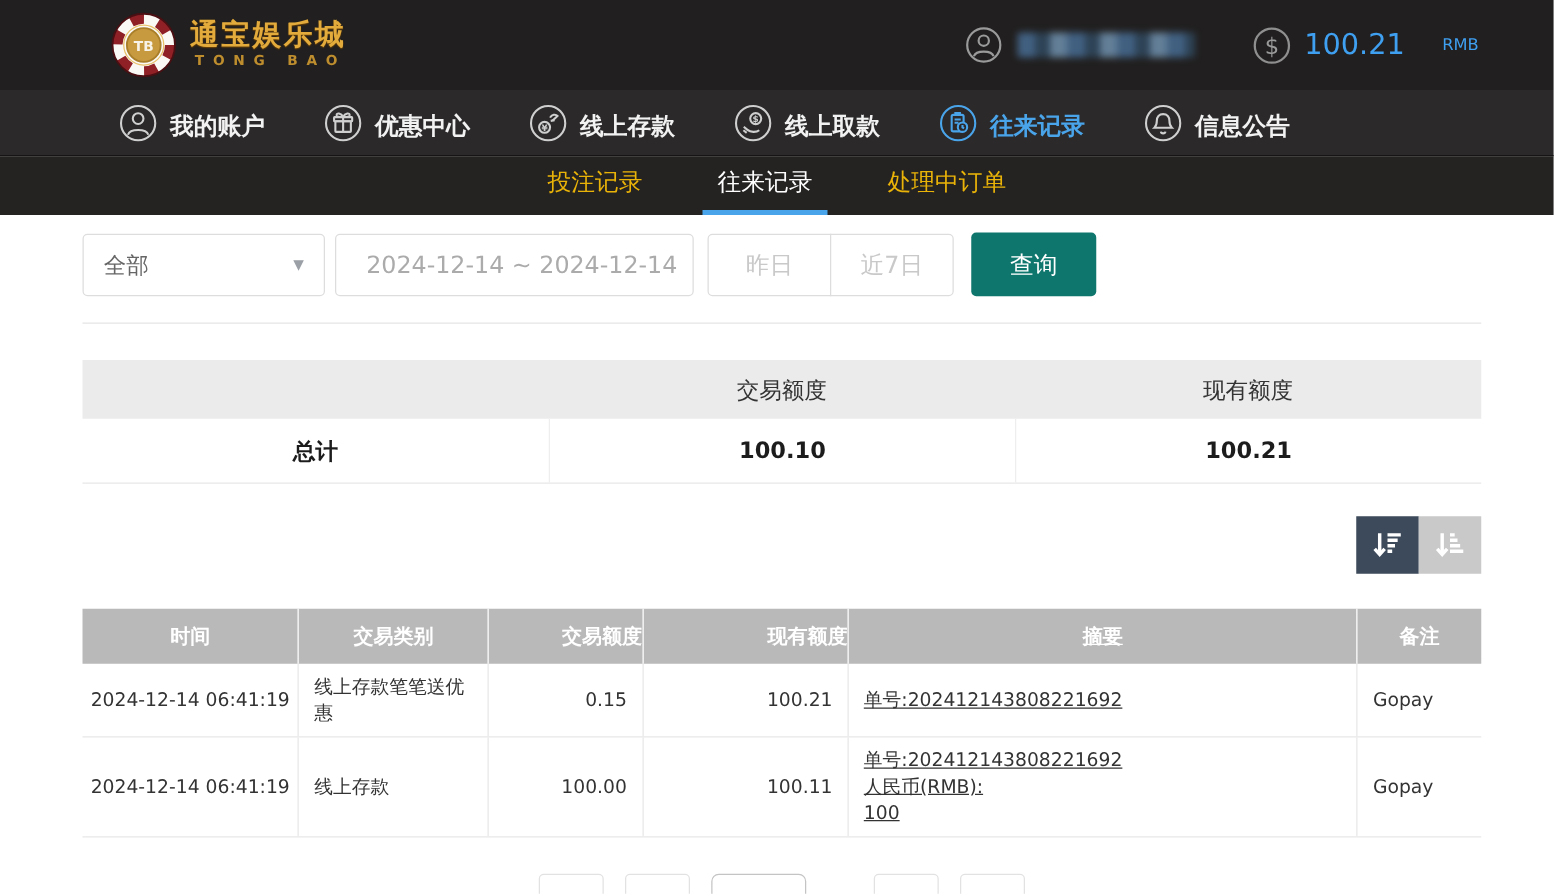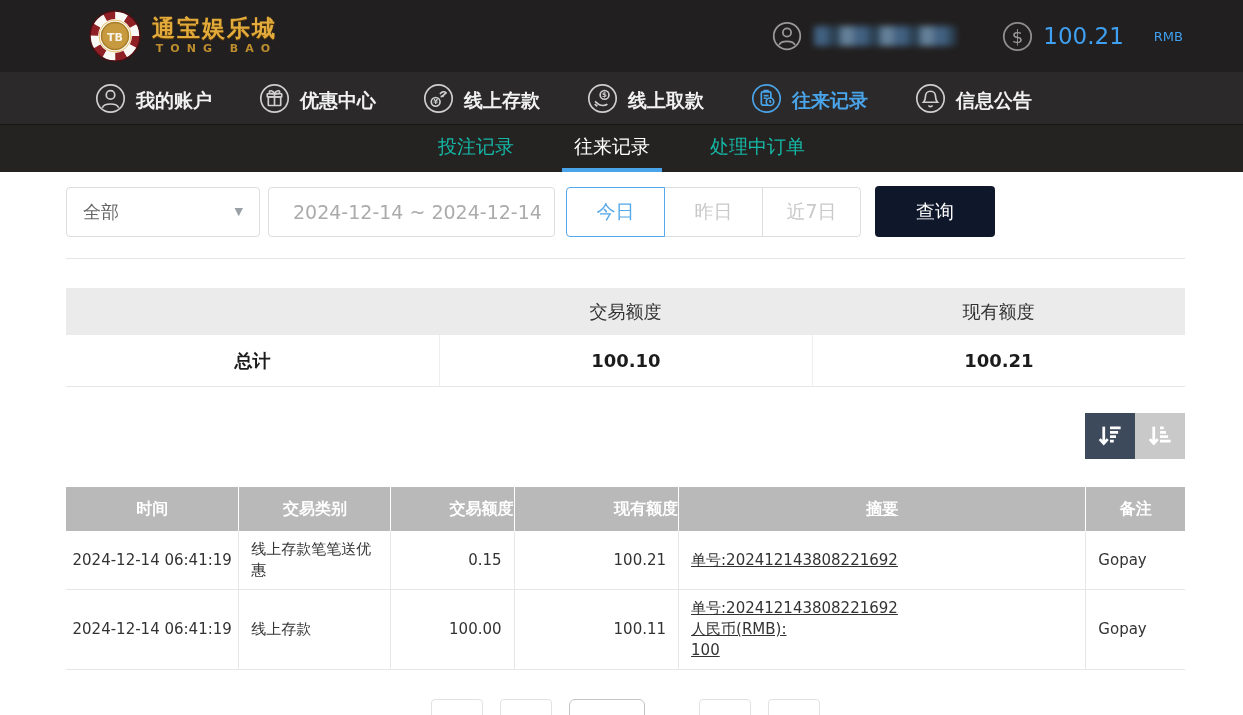--- a/index.html
+++ b/index.html
@@ -27,21 +27,21 @@
   .main-nav { height:53px; background:#2b2929; border-bottom:1px solid #161414;
     display:flex; align-items:center; padding-left:95px; gap:47px; }
   .nav-item { display:flex; align-items:flex-end; gap:10px; color:#f2f2f2;
     font-size:19px; font-weight:bold; cursor:pointer; white-space:nowrap; }
   .nav-item .nav-ic { color:#cfcfcf; display:flex; }
   .nav-item.active { color:#4aa4ea; }
   .nav-item.active .nav-ic { color:#4aa4ea; }
 
   
   .sub-nav { height:47px; background:#252322; display:flex; justify-content:center; gap:36px; }
-  .tab { color:#14b8a6; font-size:19px; line-height:43px; padding:0 12px;
+  .tab { color:#eab308; font-size:19px; line-height:43px; padding:0 12px;
     border-bottom:4px solid transparent; cursor:pointer; white-space:nowrap; }
   .tab.active { color:#fff; border-bottom-color:#4aa4ea; }
 
   
   .content { padding:0 58px 0 66px; }
   .filter-row { margin-top:14px; display:flex; align-items:center; }
   .select-box { width:194px; height:50px; border:1px solid #ddd; border-radius:4px;
     display:flex; align-items:center; justify-content:space-between; padding:0 16px;
     color:#666; font-size:18px; cursor:pointer; }
   .caret { color:#9aa0a6; font-size:11px; }
@@ -49,21 +49,21 @@
     margin-left:8px; display:flex; align-items:center; gap:10px; padding:0 14px;
     color:#ababab; font-size:19px; cursor:pointer; white-space:nowrap; }
   .btn-group { display:flex; margin-left:11px; }
   .qbtn { width:99px; height:50px; background:#fff; border:1px solid #ddd;
     color:#c9c9c9; font-size:19px; cursor:pointer;
     font-family:"DejaVu Sans","Liberation Sans",sans-serif; }
   .qbtn + .qbtn { margin-left:-1px; }
   .qbtn:first-child { border-radius:4px 0 0 4px; }
   .qbtn:last-child { border-radius:0 4px 4px 0; }
   .qbtn.active { border-color:#55a8e9; color:#55a8e9; position:relative; z-index:2; }
-  .search-btn { margin-left:14px; width:120px; height:51px; background:#0f172a;
+  .search-btn { margin-left:14px; width:100px; height:51px; background:#0f766e;
     border:none; border-radius:4px; color:#fff; font-size:19px; cursor:pointer;
     font-family:"DejaVu Sans","Liberation Sans",sans-serif; }
   .divider { margin-top:21px; border-top:1px solid #e5e5e5; }
 
   
   .summary { margin-top:29px; }
   .sum-head { display:flex; background:#ebebeb; height:47px; align-items:center; }
   .sum-head .cell { width:33.33%; text-align:center; font-size:18px; color:#333; }
   .sum-body { display:flex; height:52px; align-items:center; border-bottom:1px solid #e7e7e7; }
   .sum-body .cell { width:33.33%; text-align:center; font-size:18px; color:#1c1c1c;
@@ -232,21 +232,20 @@
     </div>
     <div class="date-box">
       <svg width="22" height="22" viewBox="0 0 24 24" fill="none" stroke="#c9c9c9" stroke-width="1.8">
         <rect x="3" y="5" width="18" height="16" rx="2"></rect>
         <path d="M3 9.6h18M7.5 3v4M16.5 3v4"></path>
         <path d="M7 13h2M11 13h2M15 13h2M7 17h2M11 17h2M15 17h2" stroke-width="1.5"></path>
       </svg>
       <span>2024-12-14 ~ 2024-12-14</span>
     </div>
     <div class="btn-group">
-      <button class="qbtn active">今日</button>
       <button class="qbtn">昨日</button>
       <button class="qbtn">近7日</button>
     </div>
     <button class="search-btn">查询</button>
   </div>
 
   <div class="divider"></div>
 
   <div class="summary">
     <div class="sum-head">

